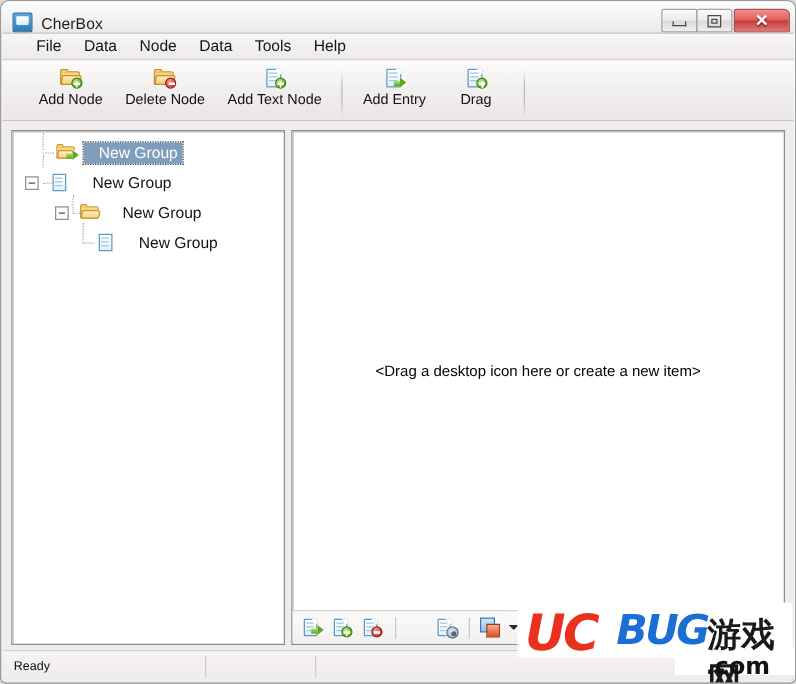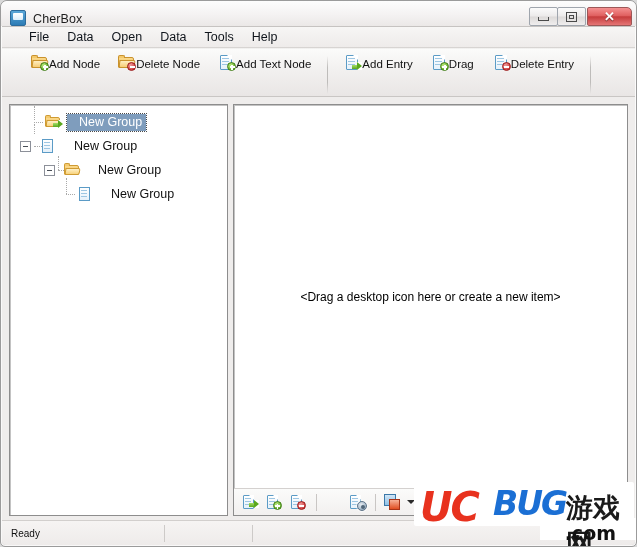--- a/index.html
+++ b/index.html
@@ -94,22 +94,22 @@
   
   .toolbar {
     position: absolute; left: 1px; top: 48px;
     width: calc(100% - 2px); height: 48px;
     background: linear-gradient(180deg,#fbfbfa 0%, #f1efee 50%, #e9e6e5 100%);
     border-bottom: 1px solid #c9c6c4;
     display: flex; align-items: flex-start;
     padding-top: 4px;
   }
   .tb-btn {
-    display: flex; flex-direction: row; align-items: center;
-    justify-content: flex-start;
+    display: flex; flex-direction: column; align-items: center;
+    justify-content: space-between;
     min-width: 62px;
     padding: 1px 9px 0 9px;
     cursor: default;
   }
   .tb-label { font-size: 11.5px; color: #121212; margin-top: 3px; white-space: nowrap; }
   .tb-sep {
     width: 1px; height: 38px; margin: 0 7px;
     background: linear-gradient(180deg, rgba(190,188,186,0) 0%, #bebcba 30%, #bebcba 70%, rgba(190,188,186,0) 100%);
     align-self: center;
   }
@@ -408,21 +408,21 @@
       </div>
       <div class="wbtn close">
         <div class="glyph-close">✕</div>
       </div>
     </div>
   </div>
 
   <div class="menubar">
     <div class="menu-item">File</div>
     <div class="menu-item">Data</div>
-    <div class="menu-item">Open</div>
+    <div class="menu-item">Node</div>
     <div class="menu-item">Data</div>
     <div class="menu-item">Tools</div>
     <div class="menu-item">Help</div>
   </div>
 
   <div class="toolbar">
     <div class="tb-sep" style="visibility:hidden;width:6px;"></div>
 
     <div class="tb-btn">
       <div class="ico">
@@ -466,28 +466,20 @@
 
     <div class="tb-btn">
       <div class="ico">
         <div class="doc"></div>
           <div class="doc-lines"></div>
         <div class="badge plus"></div>
       </div>
       <div class="tb-label">Drag</div>
     </div>
 
-    <div class="tb-btn">
-      <div class="ico">
-        <div class="doc"></div>
-          <div class="doc-lines"></div>
-        <div class="badge minus"></div>
-      </div>
-      <div class="tb-label">Delete Entry</div>
-    </div>
 
     <div class="tb-sep"></div>
   </div>
 
   <div class="body-area">
 
     <div class="tree-panel">
       <div class="tree">
 
         <div class="tnode" style="padding-left:19px;">

